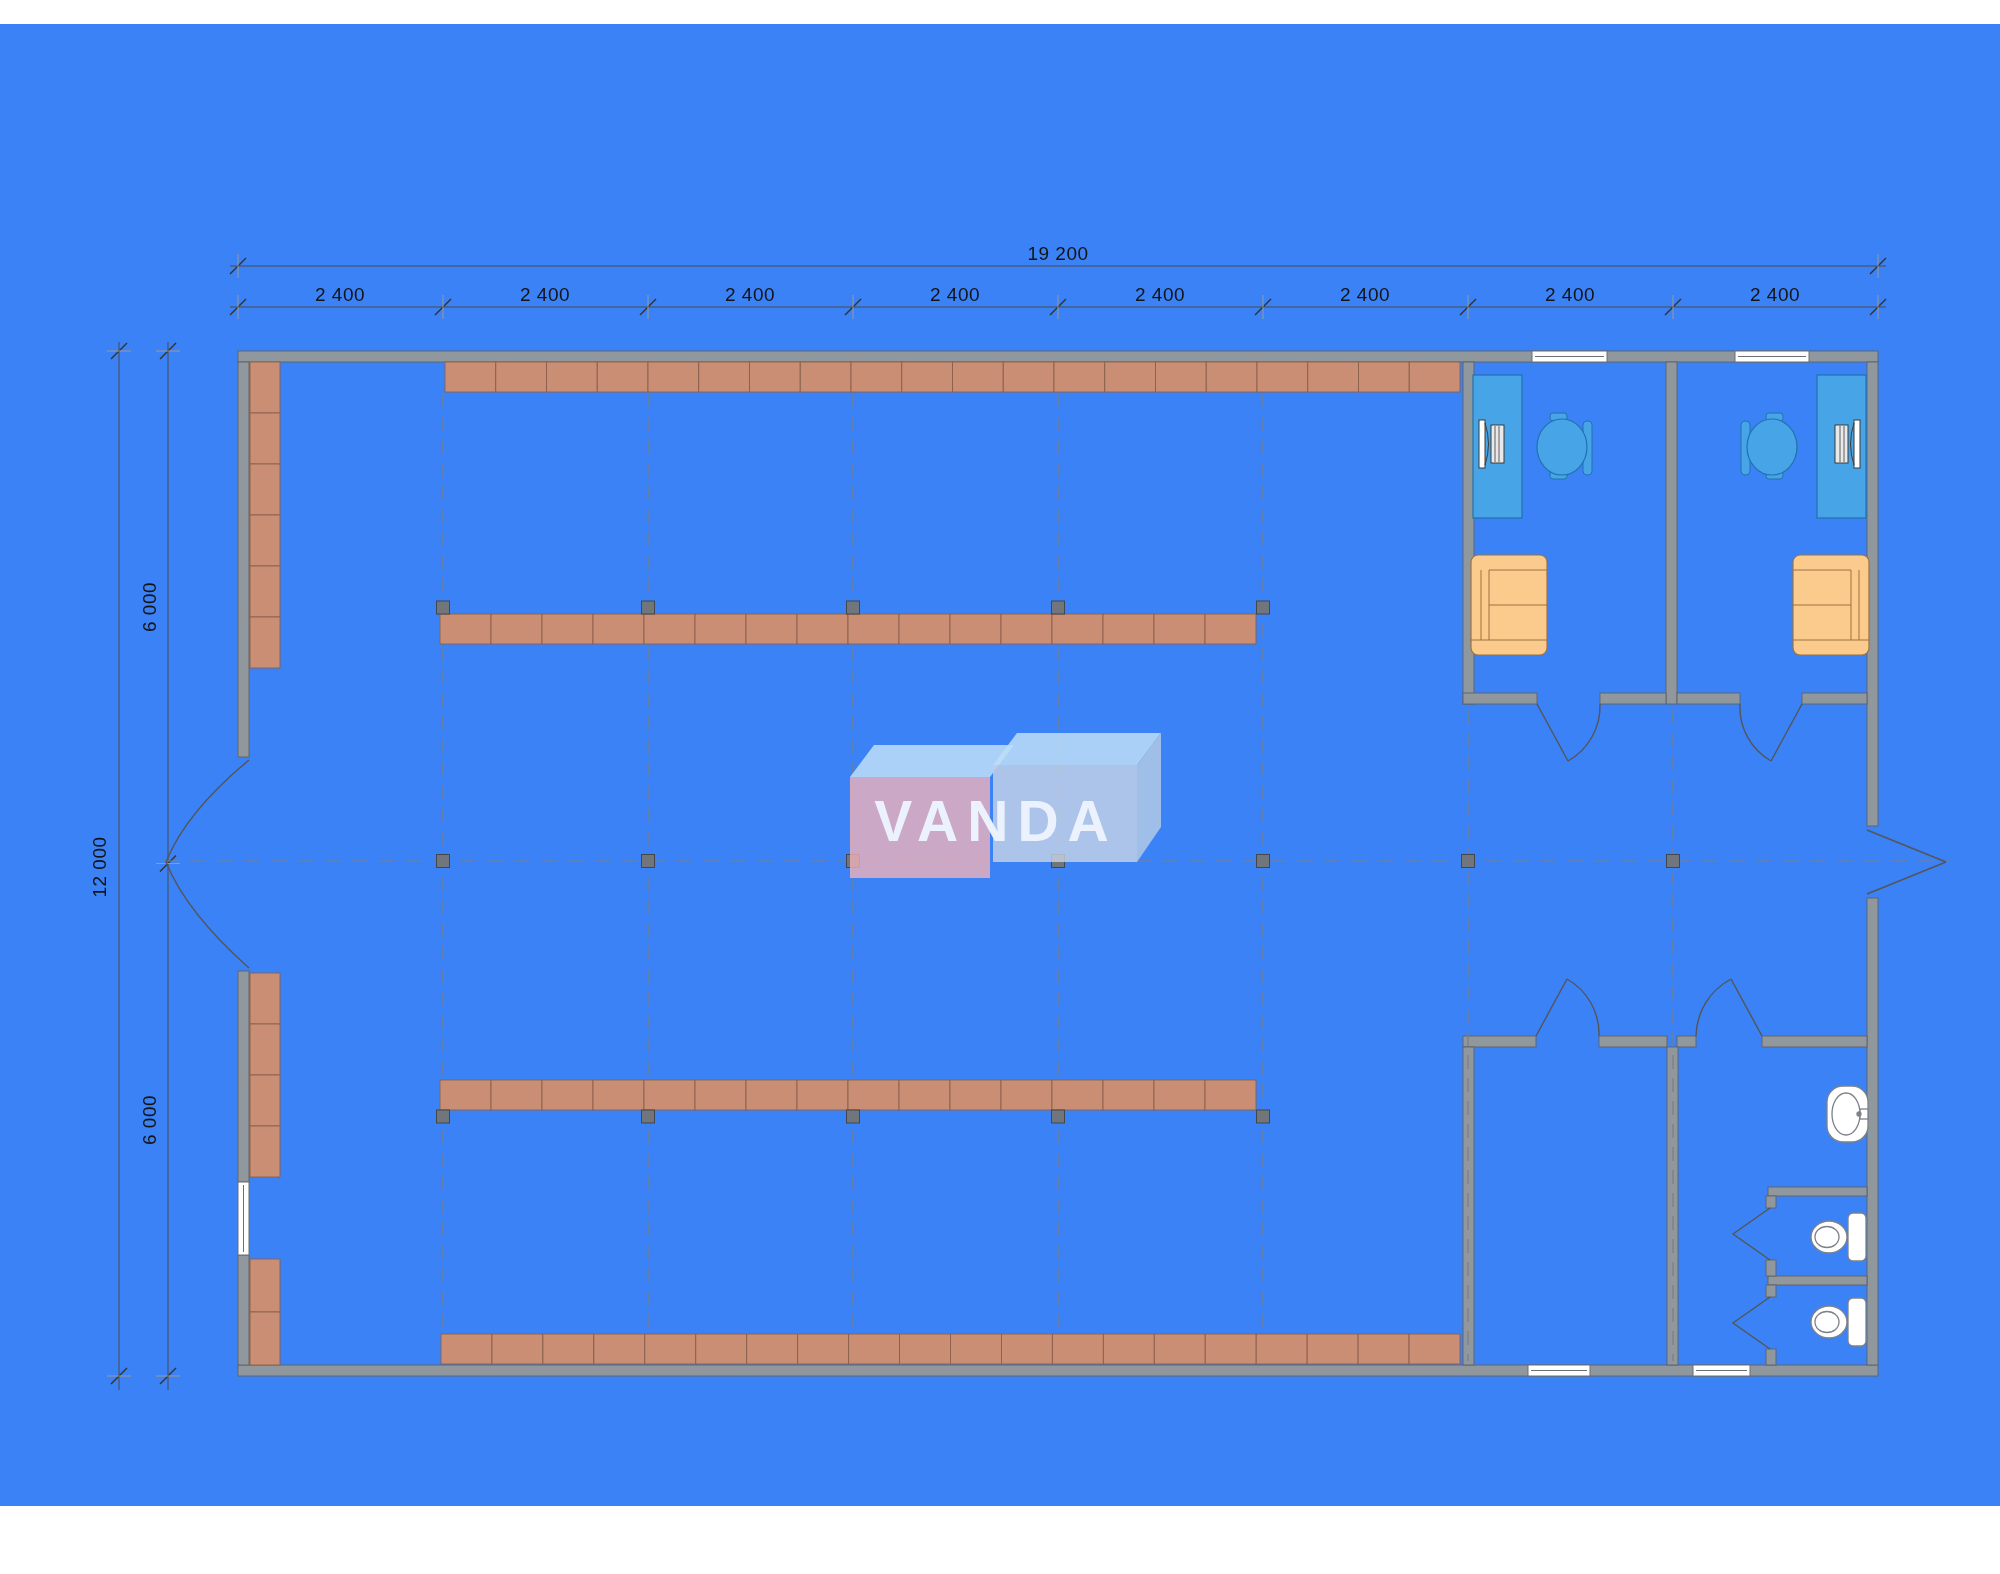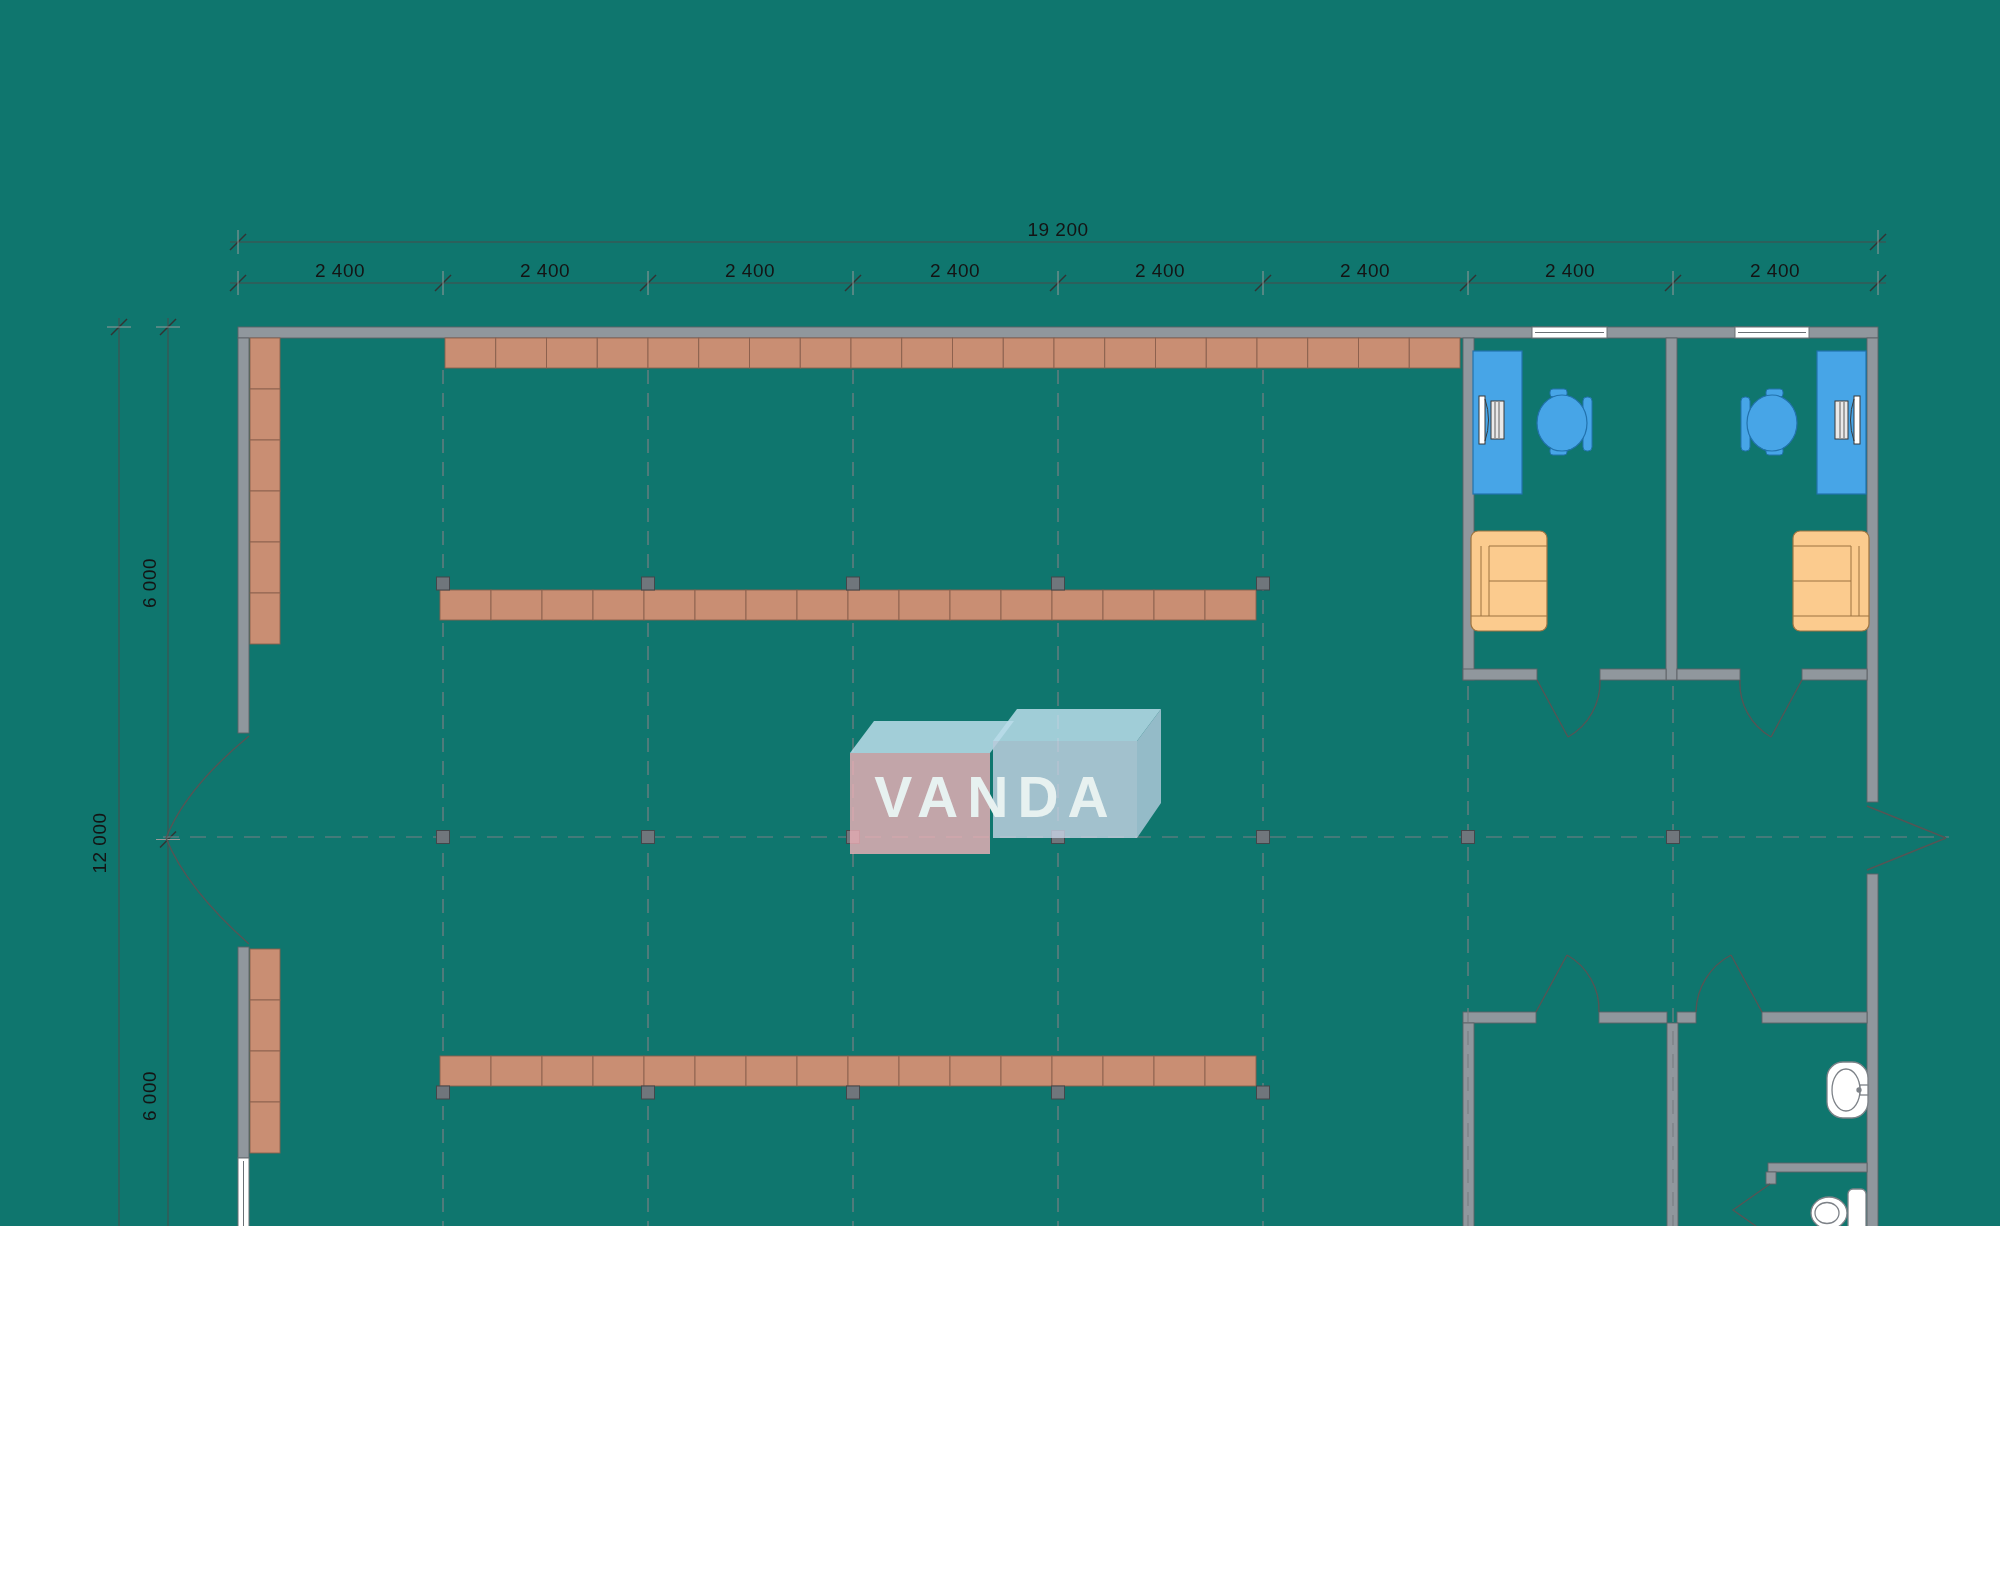--- a/index.html
+++ b/index.html
@@ -1,17 +1,17 @@
 <!DOCTYPE html>
 <html><head>
 <meta charset="utf-8">
 <style>
   html,body{margin:0;padding:0;background:#ffffff;}
-  #canvas{position:relative;width:2000px;height:1226px;background:#0f766e;overflow:hidden;
-          font-family:"Liberation Sans", sans-serif;}
+  #canvas{position:relative;width:2000px;height:1482px;background:#3b82f6;overflow:hidden;
+          font-family:"Liberation Sans", sans-serif;margin-top:24px;}
   svg{position:absolute;left:0;top:0;}
   .dim-text{font-family:"Liberation Sans", sans-serif;font-size:19px;fill:#141414;letter-spacing:0.5px;}
   .logo-text{font-family:"Liberation Sans", sans-serif;font-size:57px;font-weight:bold;fill:#ffffff;letter-spacing:9px;}
 </style>
 </head>
 <body>
 
 <div id="canvas">
 <svg id="plan" width="2000" height="1574" viewBox="0 0 2000 1574">
 

